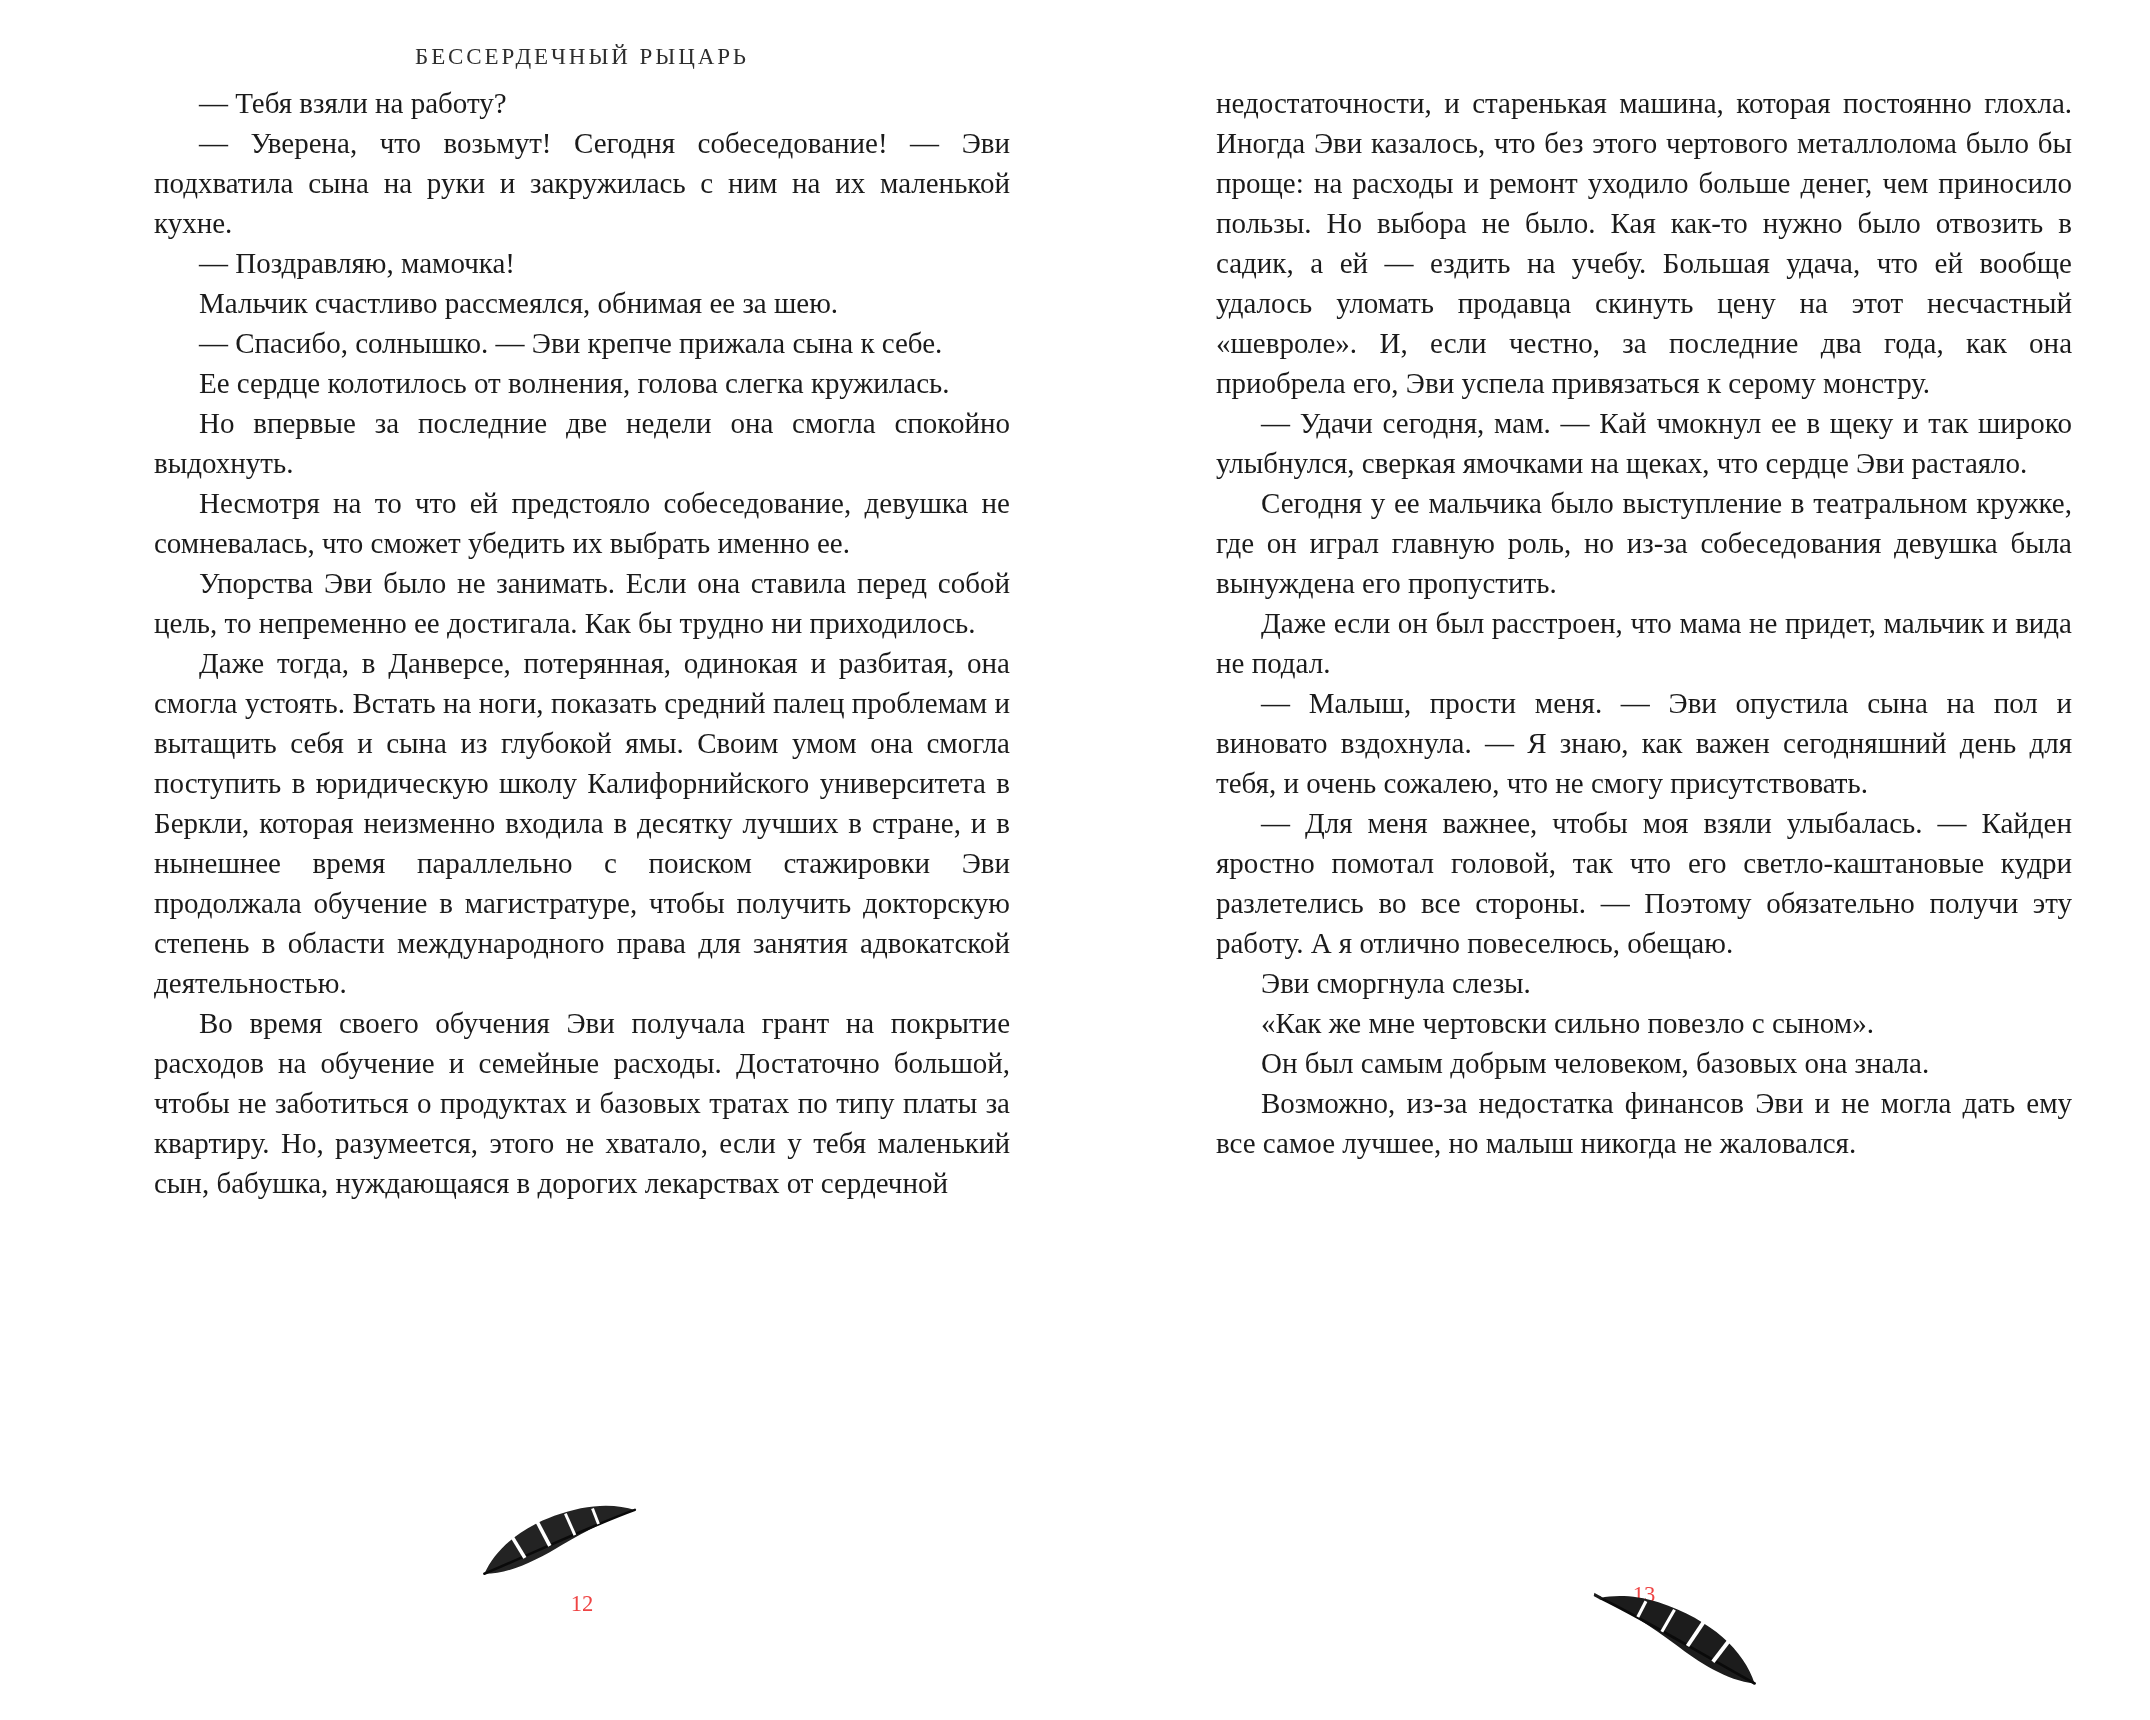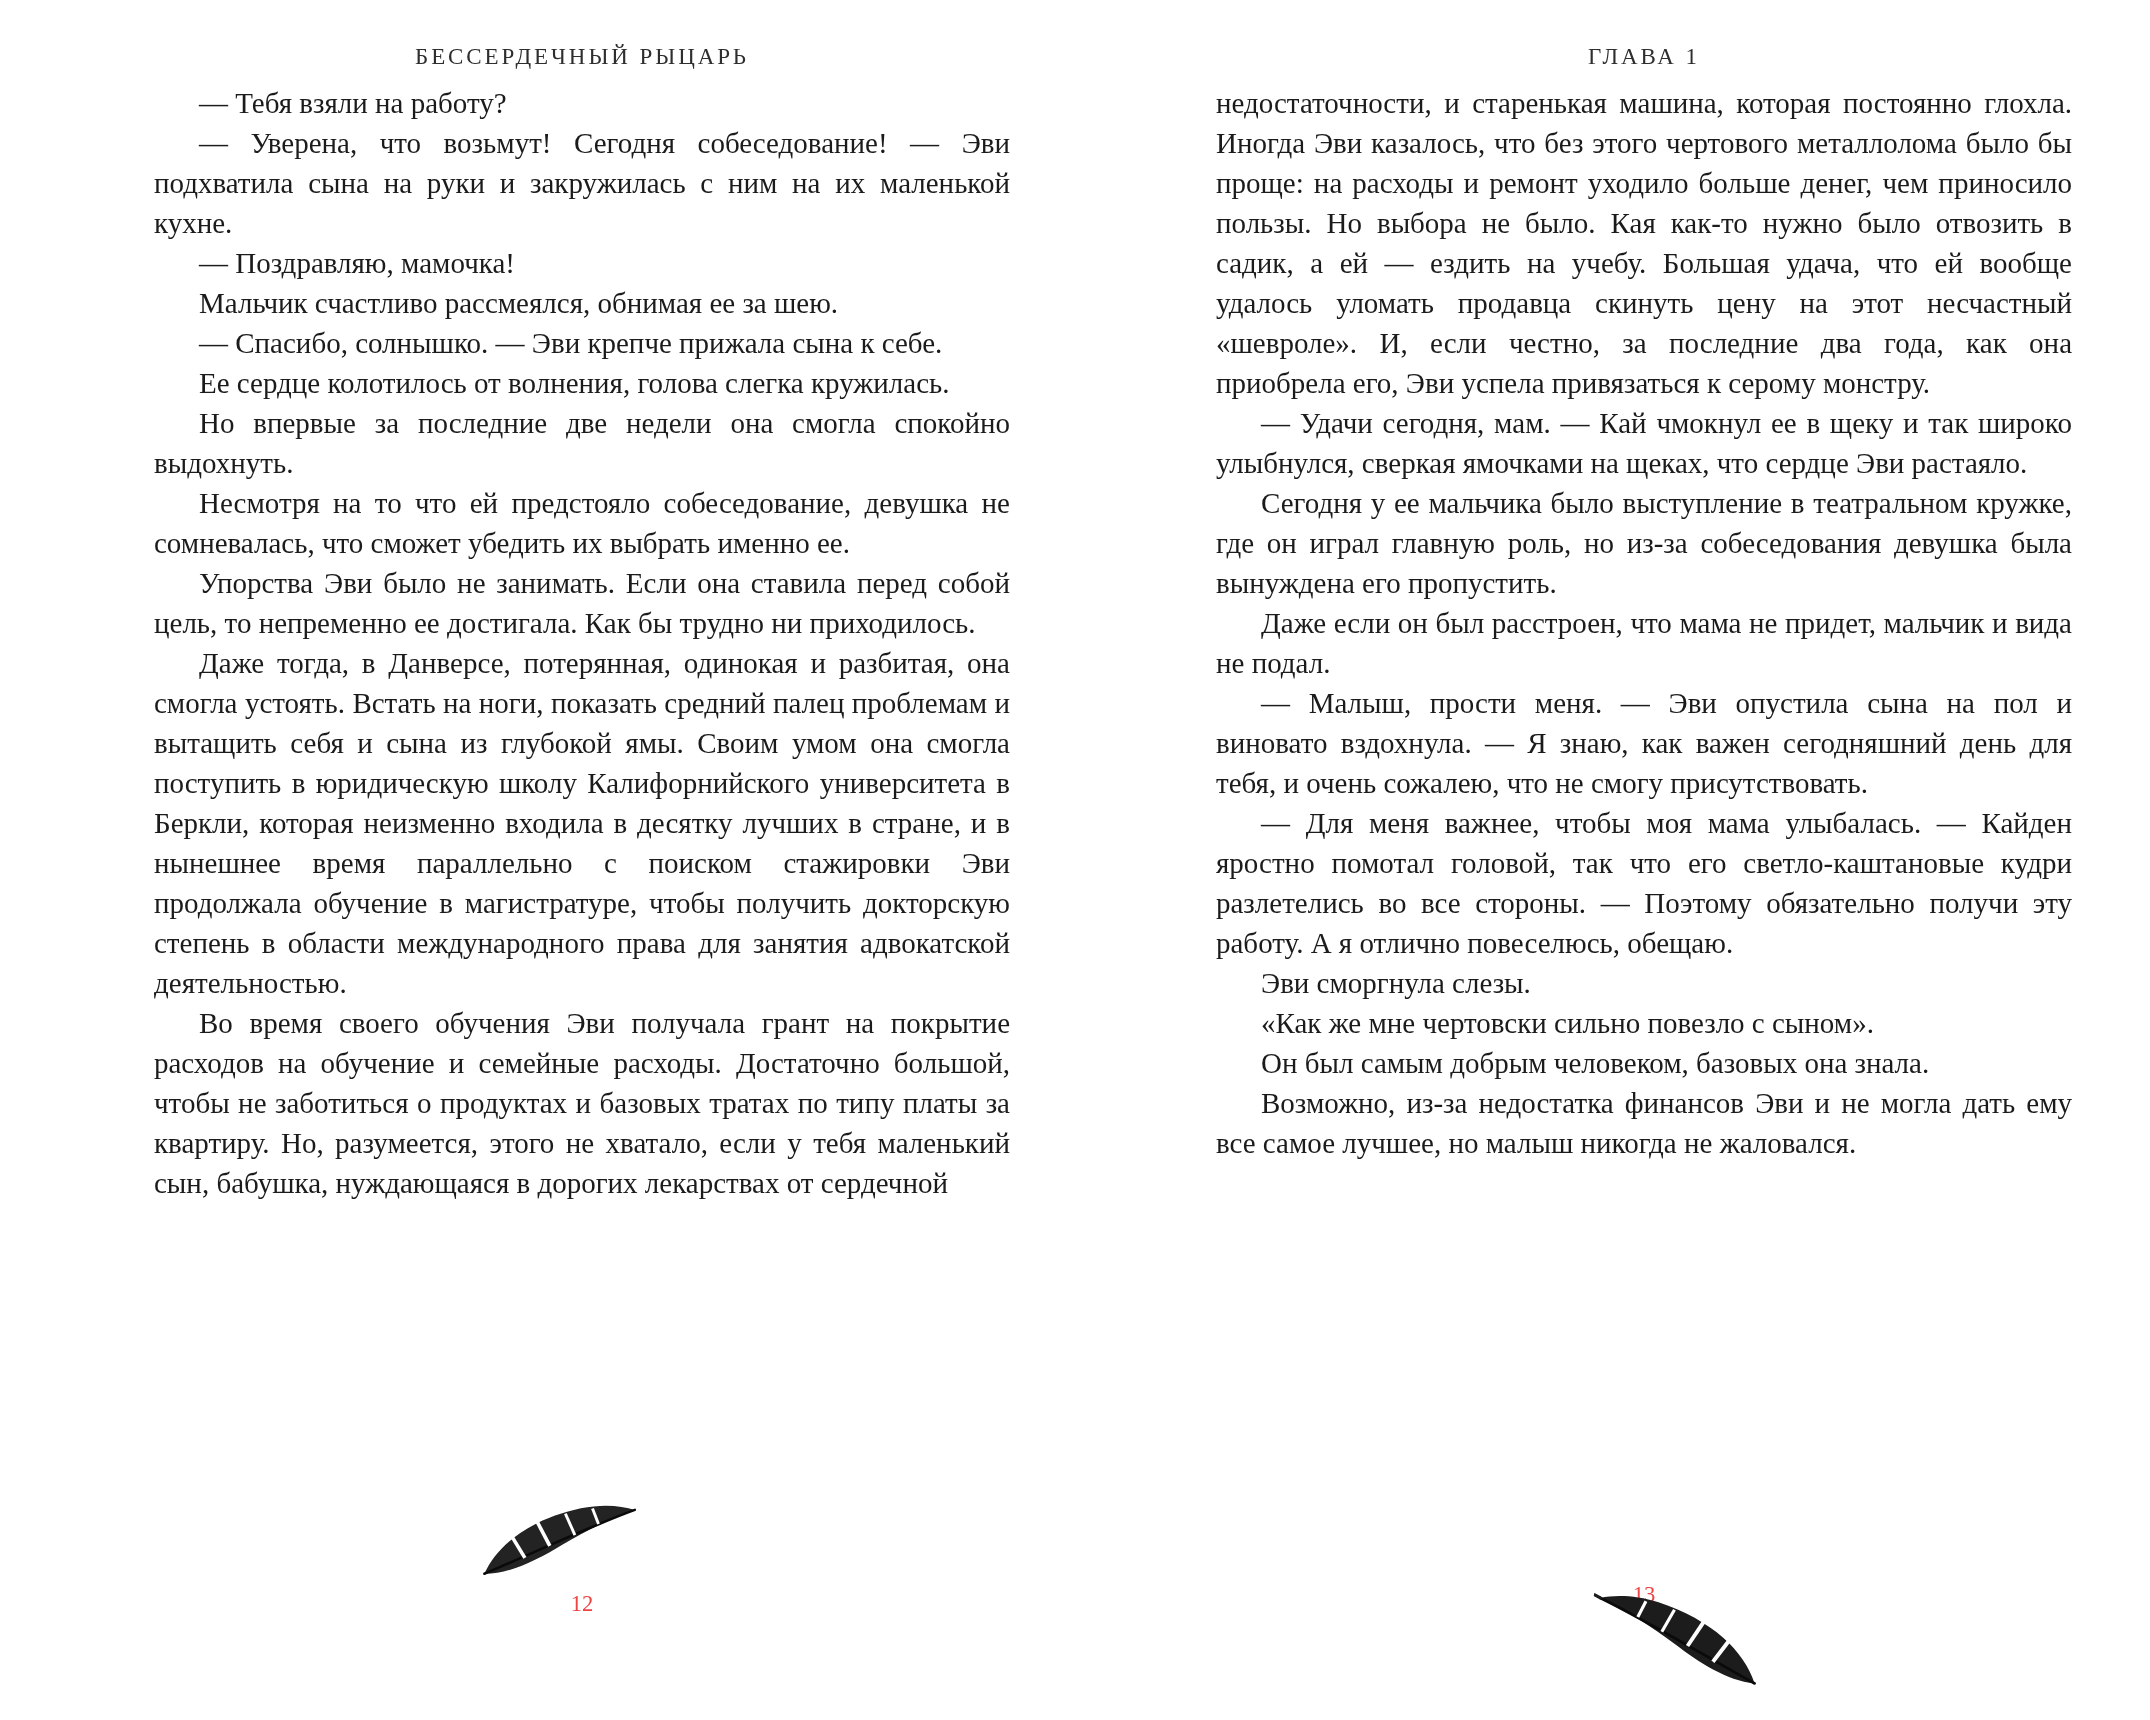--- a/index.html
+++ b/index.html
@@ -110,29 +110,28 @@
         <path d="M66 68 L48 30" stroke="#ffffff" stroke-width="5" fill="none"></path>
         <path d="M102 55 L88 20" stroke="#ffffff" stroke-width="5" fill="none"></path>
         <path d="M138 44 L128 13" stroke="#ffffff" stroke-width="4" fill="none"></path>
         <path d="M172 32 L166 10" stroke="#ffffff" stroke-width="4" fill="none"></path>
       </svg>
     </span>
     <div class="page-number">12</div>
   </div>
 
   <div class="page page-right">
-    <div class="running-head">ГЛАВА 1</div>
 
     <div class="text-block">
       <p class="continued">недостаточности, и старенькая машина, которая постоянно глохла. Иногда Эви казалось, что без этого чертового металлолома было бы проще: на расходы и ремонт уходило больше денег, чем приносило пользы. Но выбора не было. Кая как-то нужно было отвозить в садик, а ей — ездить на учебу. Большая удача, что ей вообще удалось уломать продавца скинуть цену на этот несчастный «шевроле». И, если честно, за последние два года, как она приобрела его, Эви успела привязаться к серому монстру.</p>
       <p>— Удачи сегодня, мам. — Кай чмокнул ее в щеку и так широко улыбнулся, сверкая ямочками на щеках, что сердце Эви растаяло.</p>
       <p>Сегодня у ее мальчика было выступление в театральном кружке, где он играл главную роль, но из-за собеседования девушка была вынуждена его пропустить.</p>
       <p>Даже если он был расстроен, что мама не придет, мальчик и вида не подал.</p>
       <p>— Малыш, прости меня. — Эви опустила сына на пол и виновато вздохнула. — Я знаю, как важен сегодняшний день для тебя, и очень сожалею, что не смогу присутствовать.</p>
-      <p>— Для меня важнее, чтобы моя мама улыбалась. — Кайден яростно помотал головой, так что его светло-каштановые кудри разлетелись во все стороны. — Поэтому обязательно получи эту работу. А я отлично повеселюсь, обещаю.</p>
+      <p>— Для меня важнее, чтобы моя взяли улыбалась. — Кайден яростно помотал головой, так что его светло-каштановые кудри разлетелись во все стороны. — Поэтому обязательно получи эту работу. А я отлично повеселюсь, обещаю.</p>
       <p>Эви сморгнула слезы.</p>
       <p>«Как же мне чертовски сильно повезло с сыном».</p>
       <p>Он был самым добрым человеком, базовых она знала.</p>
       <p>Возможно, из-за недостатка финансов Эви и не могла дать ему все самое лучшее, но малыш никогда не жаловался.</p>
     </div>
 
     <div class="page-number">13</div>
     <span class="ornament ornament-right">
       <svg viewBox="0 0 230 105" xmlns="http://www.w3.org/2000/svg">
         <path d="M8 84 C30 46 78 16 150 8 C180 5 206 10 224 18 C190 26 152 40 118 56 C84 72 44 88 8 84 Z" fill="#1c1c1c"></path>

